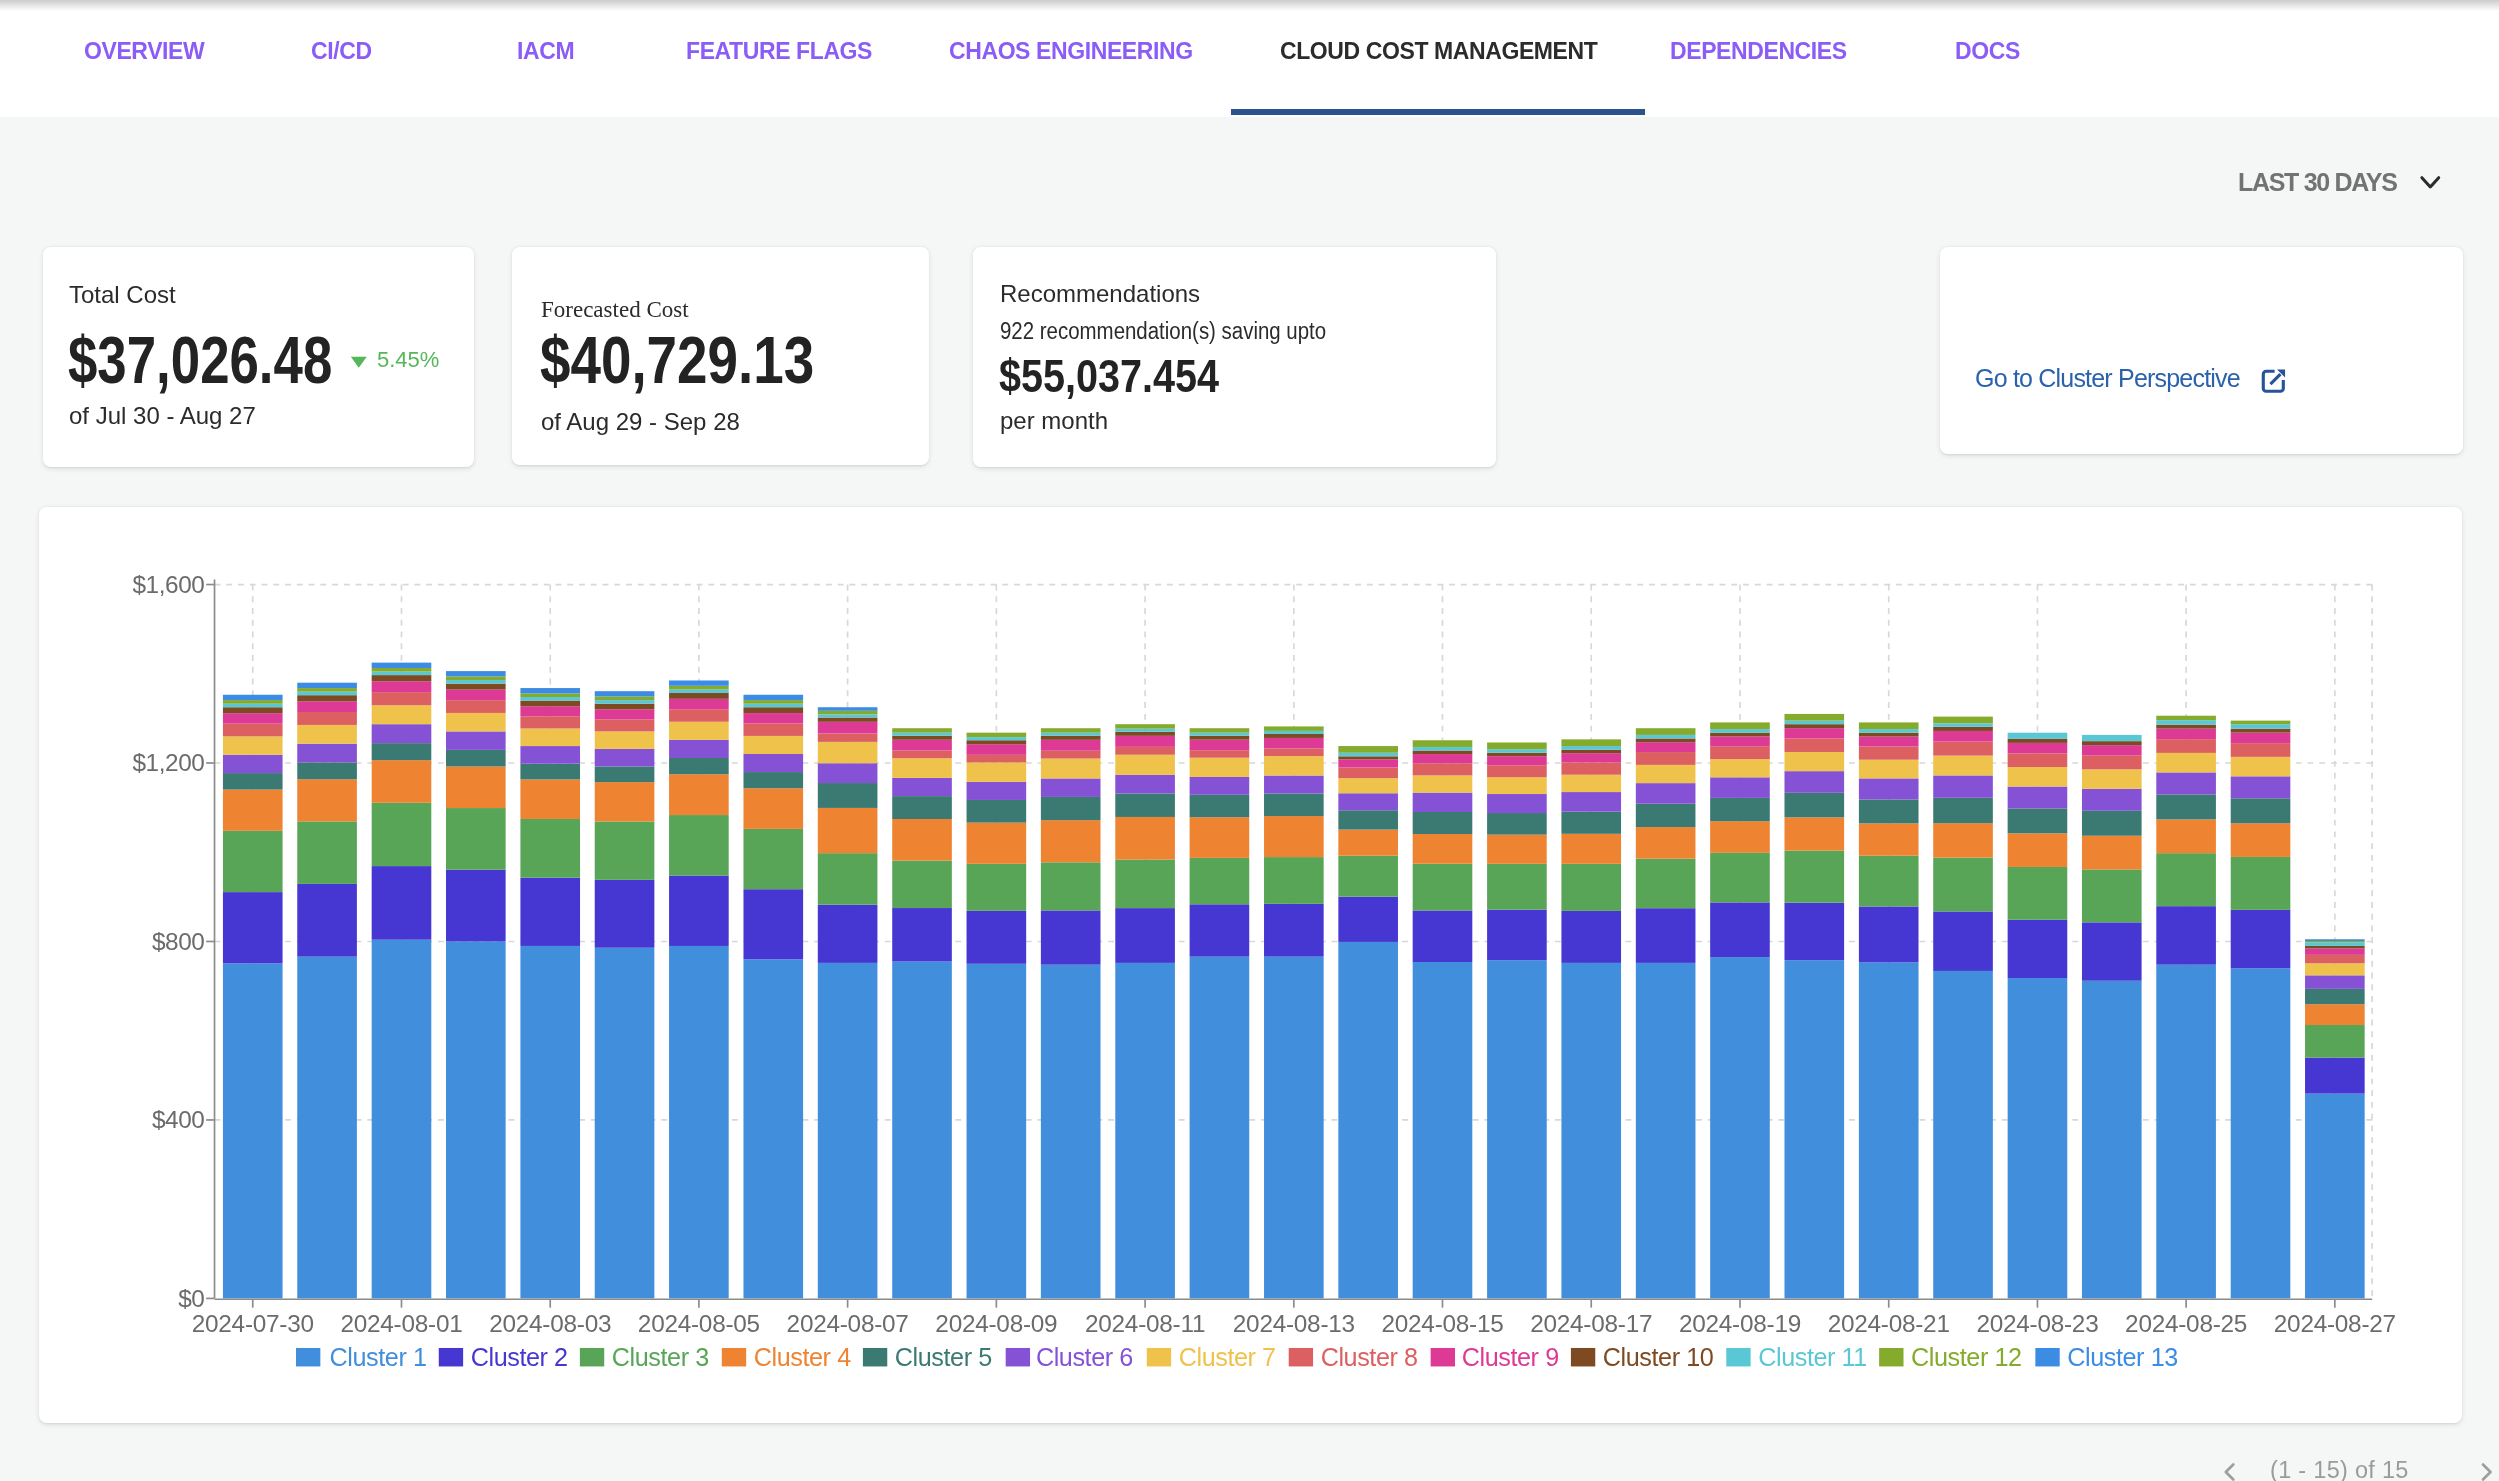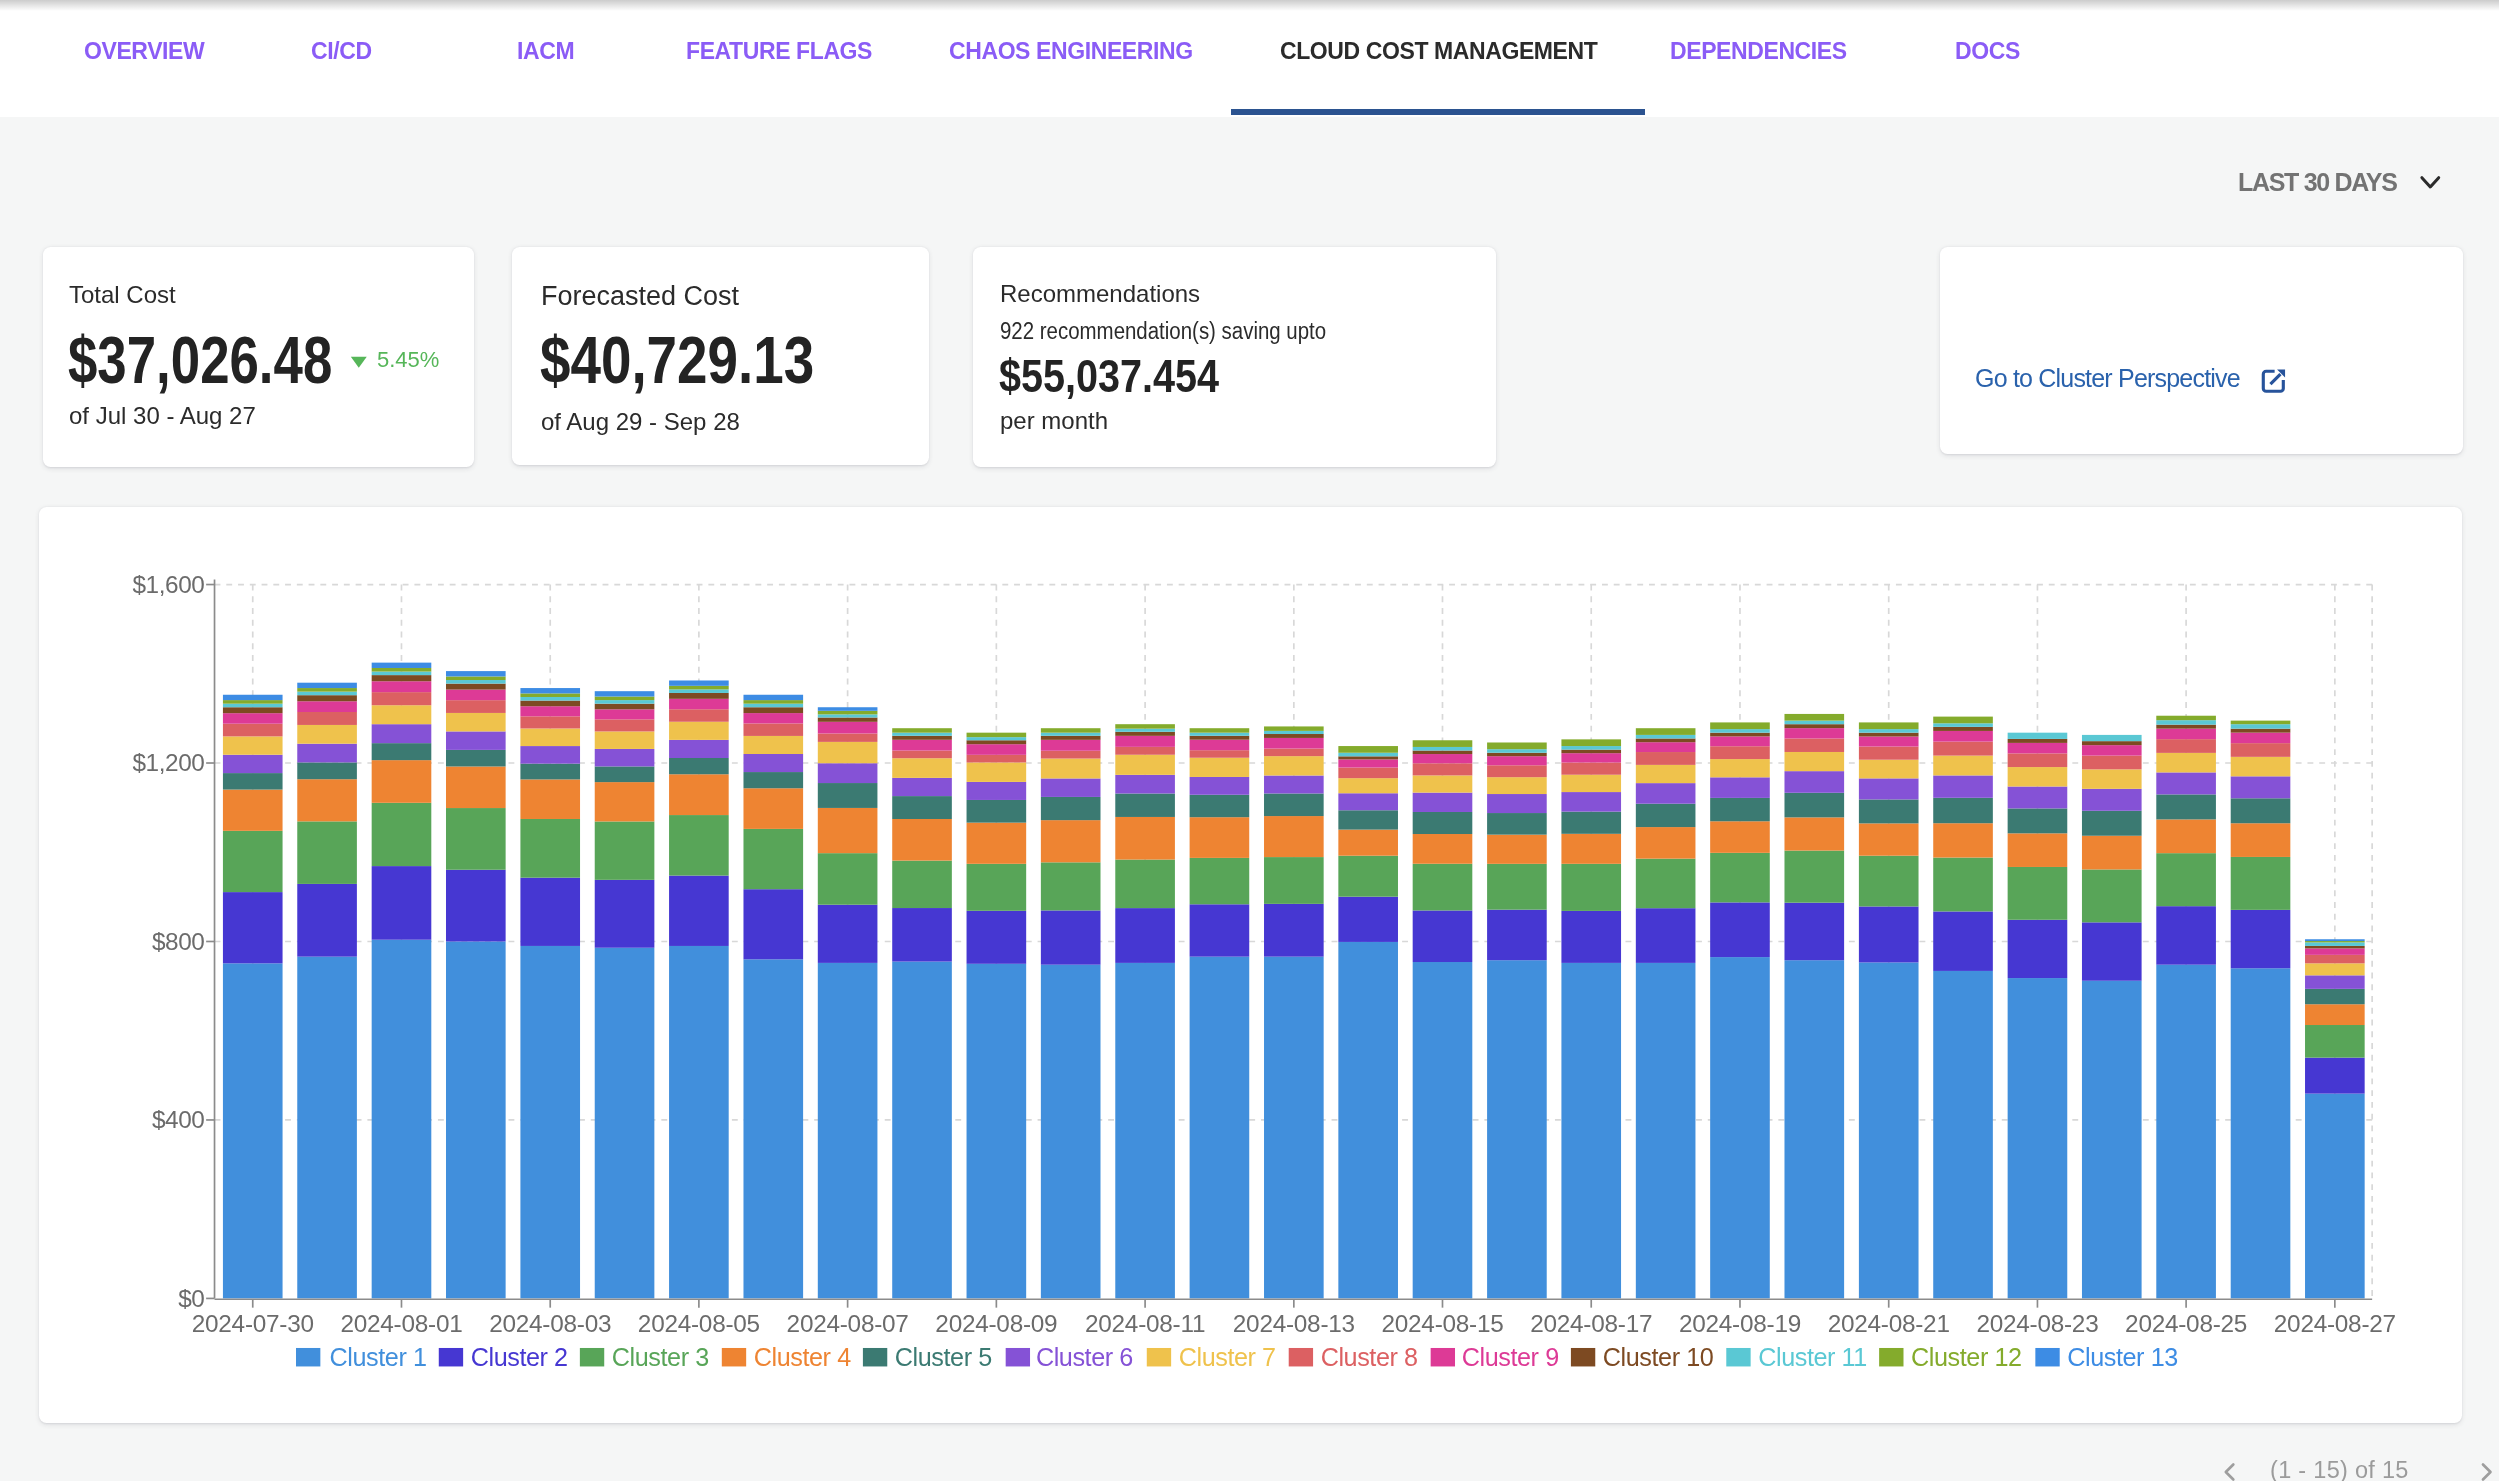--- a/index.html
+++ b/index.html
@@ -36,21 +36,21 @@
 <div class="card" style="left:43px; top:247px; width:431px; height:220px;">
   <div class="t" style="left:26px; top:34px; font-size:24px;">Total Cost</div>
   <div class="big" style="left:25px; top:80px; font-size:66px; line-height:66px; transform:scaleX(0.8);">$37,026.48</div>
   <svg style="position:absolute; left:307px; top:109px;" width="17.6" height="12.6" viewBox="0 0 21 15">
       <path d="M1 1 L20 1 L10.5 14 Z" fill="#56b659"></path>
     </svg>
   <div class="t" style="left:334px; top:102px; font-size:22px; line-height:22px; color:#56b659;">5.45%</div>
   <div class="t" style="left:26px; top:155px; font-size:24px;">of Jul 30 - Aug 27</div>
 </div>
 <div class="card" style="left:512px; top:247px; width:417px; height:218px;">
-  <div class="t" style="left:29px; top:34px; font-size:27px;">Forecasted Cost</div>
+  <div class="t" style="left:29px; top:50px; font-size:23px;font-family:Liberation Serif, serif;">Forecasted Cost</div>
   <div class="big" style="left:28px; top:80px; font-size:66px; line-height:66px; transform:scaleX(0.83);">$40,729.13</div>
   <div class="t" style="left:29px; top:161px; font-size:24px;">of Aug 29 - Sep 28</div>
 </div>
 <div class="card" style="left:973px; top:247px; width:523px; height:220px;padding-left:28px;">
   <div class="t" style="left:27px; top:33px; font-size:24px;">Recommendations</div>
   <div class="t" style="left:27px; top:71px; font-size:23.5px; transform:scaleX(0.87); transform-origin:left center;">922 recommendation(s) saving upto</div>
   <div class="big" style="left:26px; top:106px; font-size:46px; line-height:46px; transform:scaleX(0.86);">$55,037.454</div>
   <div class="t" style="left:27px; top:160px; font-size:24px;">per month</div>
 </div>
 <div class="card" style="left:1940px; top:247px; width:523px; height:207px;">

